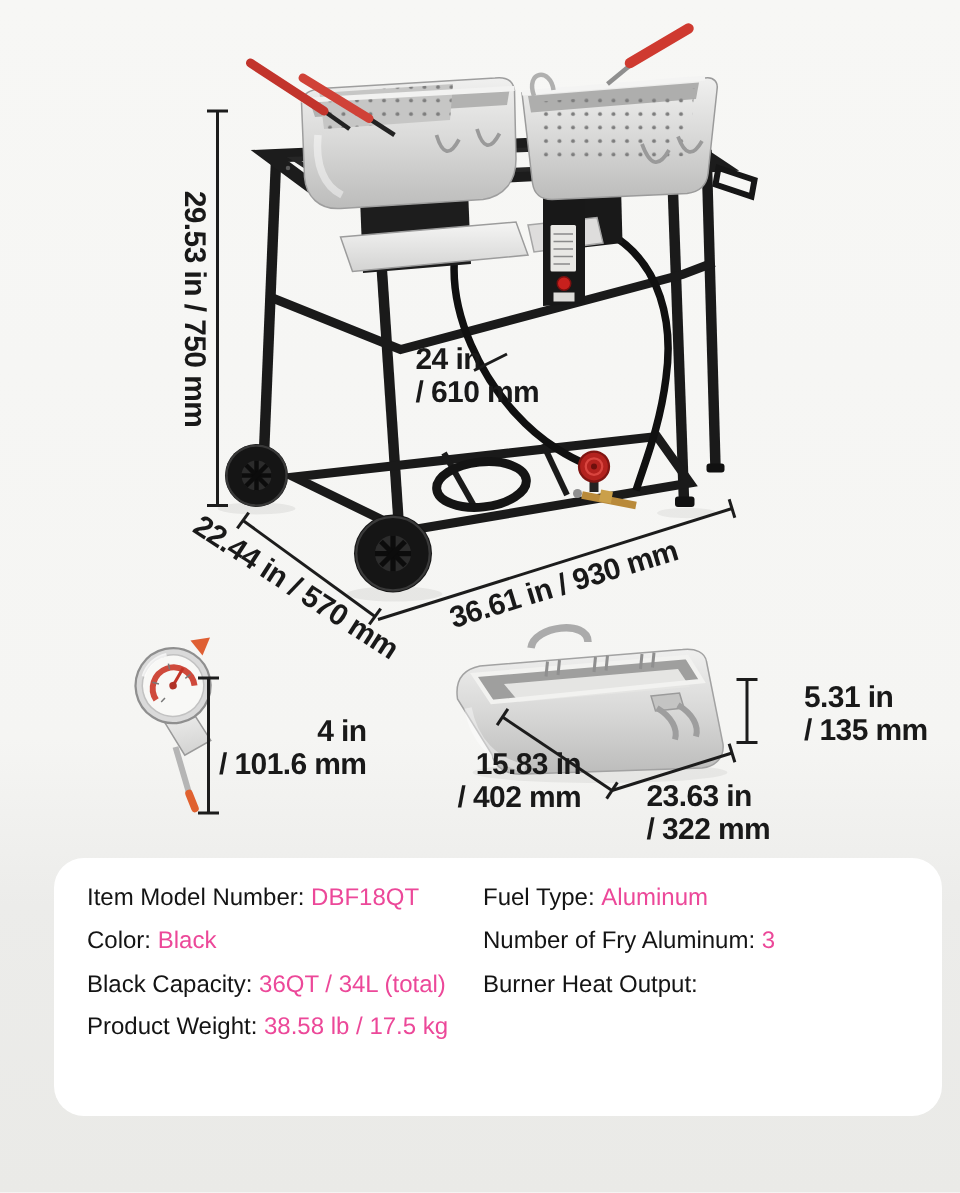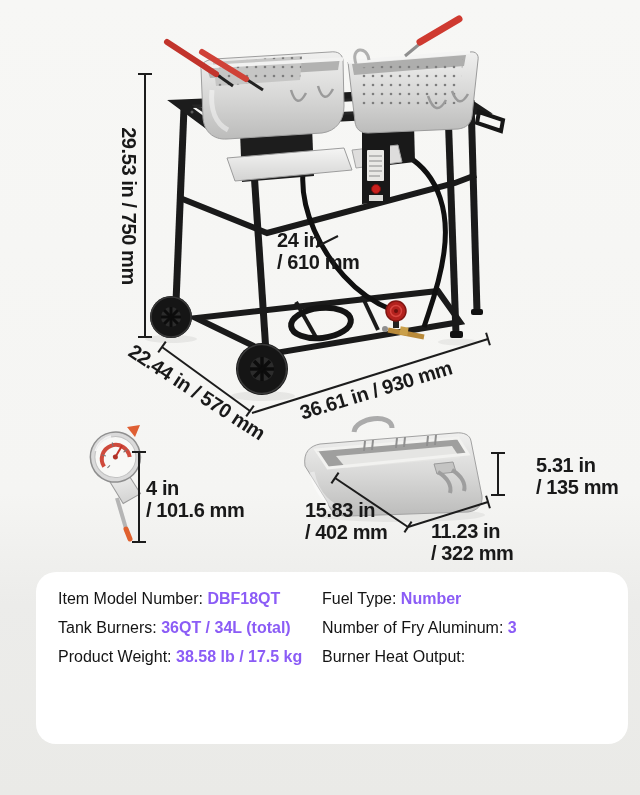--- a/index.html
+++ b/index.html
@@ -20,21 +20,21 @@
   .dim.rotm17{transform:translate(-50%,-50%) rotate(-17deg);}
   .spec-panel{
     position:absolute;left:36px;top:572px;width:592px;height:172px;
     background:#ffffff;border-radius:20px;
   }
   .spec-col{position:absolute;top:13px;}
   .spec-col.left{left:22px;}
   .spec-col.right{left:286px;}
   .spec-row{font-size:16px;line-height:28.8px;white-space:nowrap;}
   .spec-label{font-weight:500;color:#141414;margin-top:28px;}
-  .spec-value{font-weight:700;color:#8b5cf6;}
+  .spec-value{font-weight:400;color:#ec4899;}
 </style>
 </head>
 <body>
 
 <div class="page">
 
 <svg class="art" width="640" height="795" viewBox="0 0 640 795">
   <defs>
     <linearGradient id="gAlu" x1="0" y1="0" x2="0" y2="1">
       <stop offset="0" stop-color="#f0f0ef"></stop>
@@ -274,55 +274,58 @@
 
 <div class="dim" style="left:277px;top:229px;">
   <div>24 in</div>
   <div>/ 610 mm</div>
 </div>
 
 <div class="dim rot33" style="left:197px;top:392px;">22.44 in / 570 mm</div>
 
 <div class="dim rotm17" style="left:376px;top:390px;">36.61 in / 930 mm</div>
 
-<div class="dim" style="left:146px;top:477px;">
+<div class="dim" style="left:146px;top:477px;text-align:right;">
   <div>4 in</div>
   <div>/ 101.6 mm</div>
 </div>
 
 <div class="dim" style="left:508px;top:454px;margin-left:28px;">
   <div>5.31 in</div>
   <div>/ 135 mm</div>
 </div>
 
-<div class="dim" style="left:305px;top:499px;">
+<div class="dim" style="left:305px;top:499px;text-align:right;">
   <div>15.83 in</div>
   <div>/ 402 mm</div>
 </div>
 
 <div class="dim" style="left:431px;top:520px;">
-  <div>11.23 in</div>
+  <div>23.63 in</div>
   <div>/ 322 mm</div>
 </div>
 
 <div class="spec-panel">
   <div class="spec-col left">
     <div class="spec-row">
       <span class="spec-label">Item Model Number: </span><span class="spec-value">DBF18QT</span>
     </div>
     <div class="spec-row">
-      <span class="spec-label">Tank Burners: </span><span class="spec-value">36QT / 34L (total)</span>
+      <span class="spec-label">Color: </span><span class="spec-value">Black</span>
+    </div>
+    <div class="spec-row">
+      <span class="spec-label">Black Capacity: </span><span class="spec-value">36QT / 34L (total)</span>
     </div>
     <div class="spec-row">
       <span class="spec-label">Product Weight: </span><span class="spec-value">38.58 lb / 17.5 kg</span>
     </div>
   </div>
   <div class="spec-col right">
     <div class="spec-row">
-      <span class="spec-label">Fuel Type: </span><span class="spec-value">Number</span>
+      <span class="spec-label">Fuel Type: </span><span class="spec-value">Aluminum</span>
     </div>
     <div class="spec-row">
       <span class="spec-label">Number of Fry Aluminum: </span><span class="spec-value">3</span>
     </div>
     <div class="spec-row">
       <span class="spec-label">Burner Heat Output:</span><span class="spec-value"></span>
     </div>
   </div>
 </div>
 

